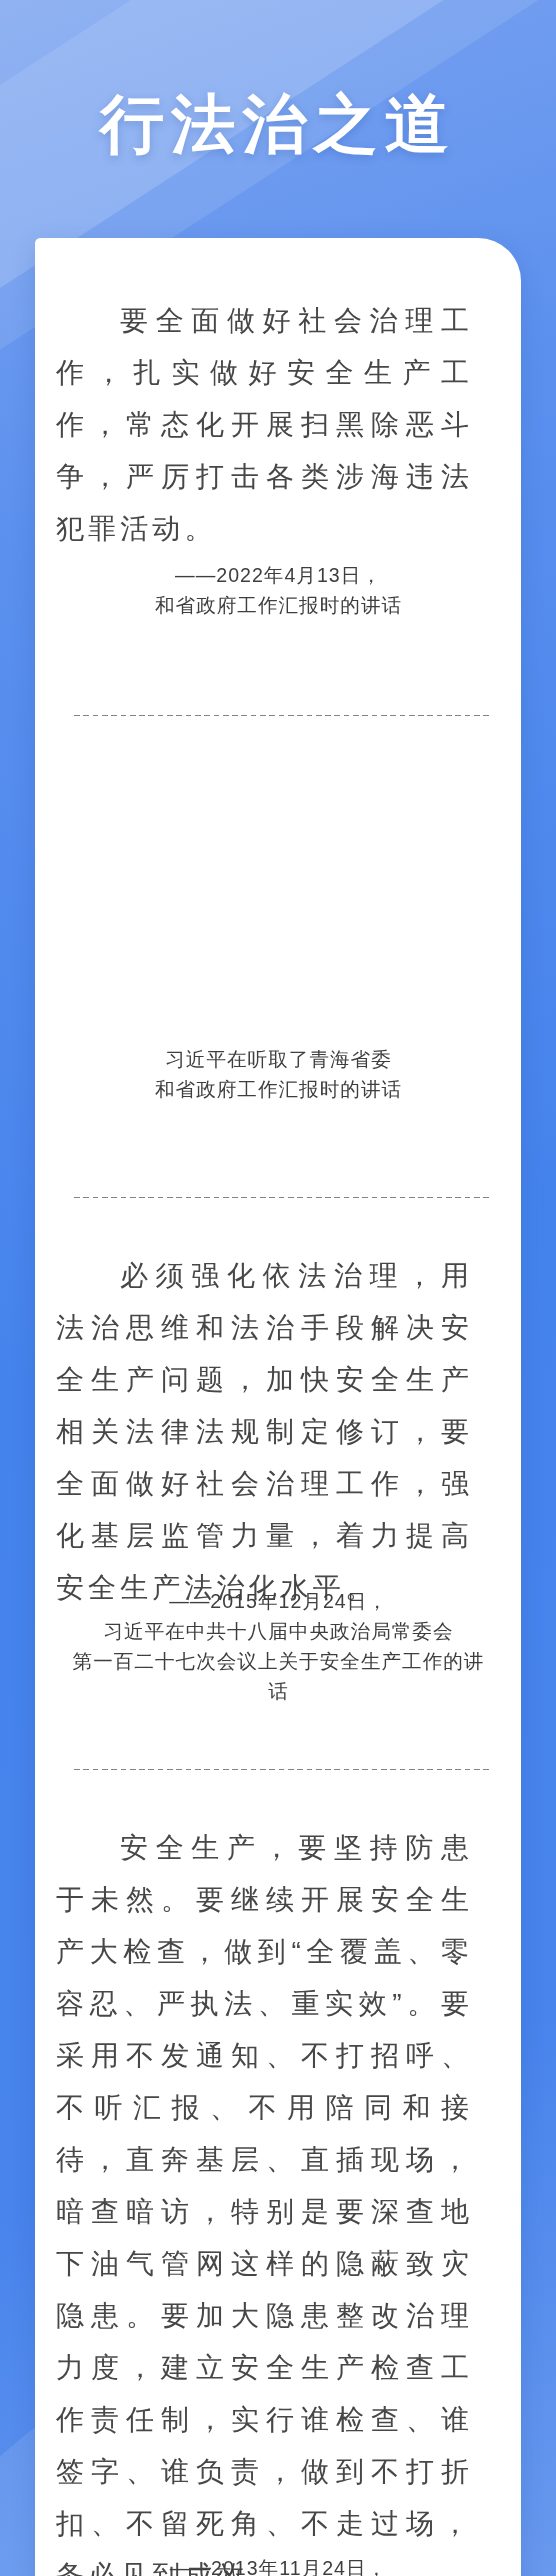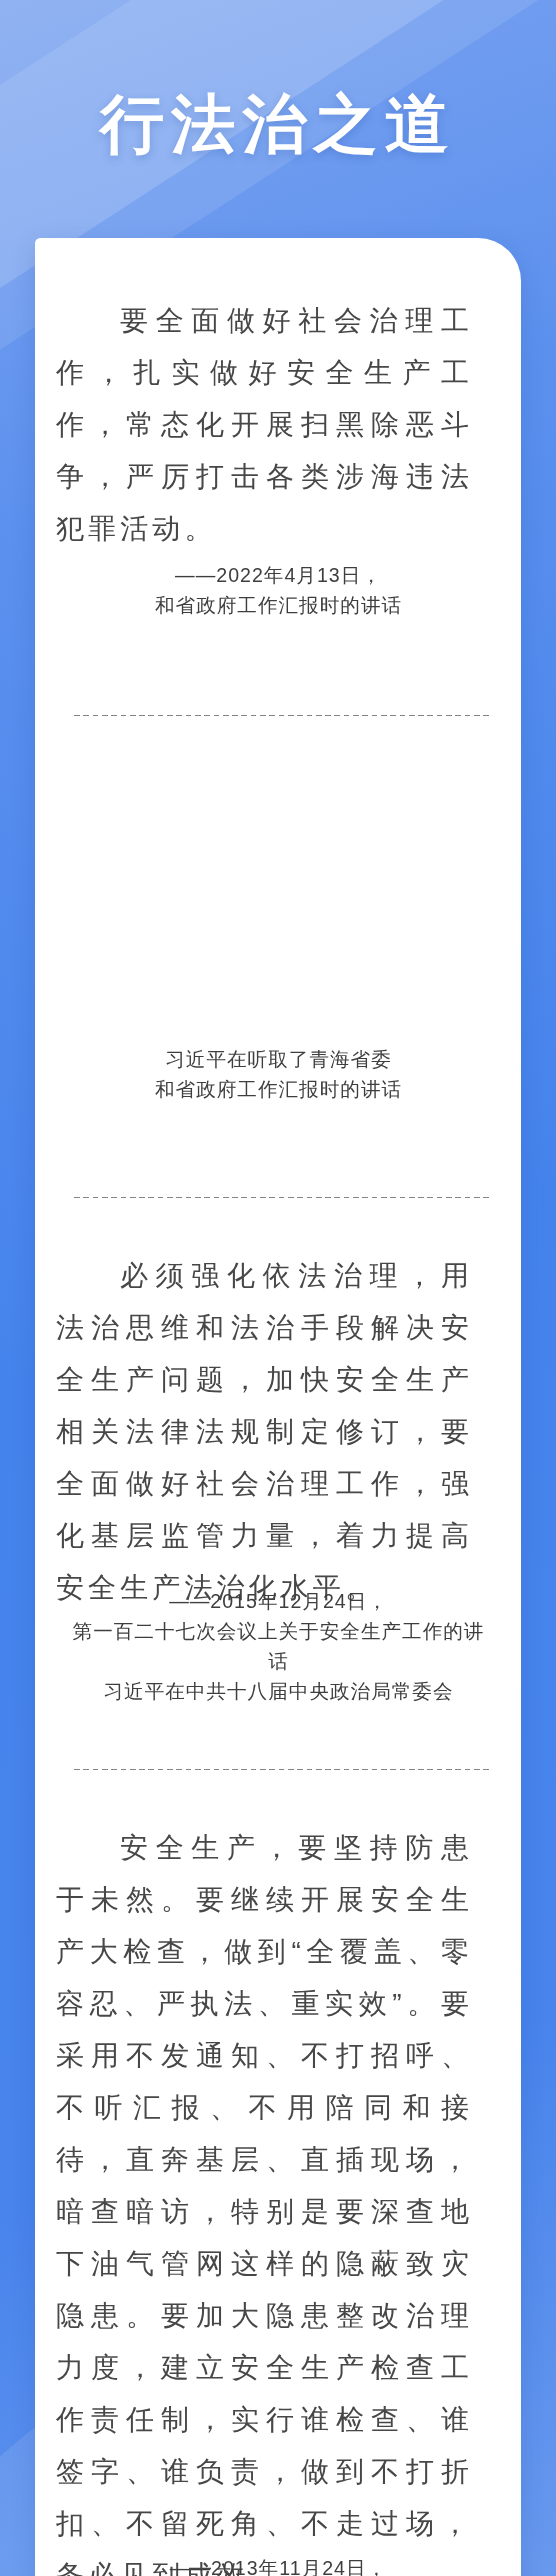--- a/index.html
+++ b/index.html
@@ -112,22 +112,22 @@
 
     <div class="attr a2">
       <div>习近平在听取了青海省委</div>
       <div>和省政府工作汇报时的讲话</div>
     </div>
     <div class="divider d2"></div>
 
     <p class="quote-text q3">必须强化依法治理，用法治思维和法治手段解决安全生产问题，加快安全生产相关法律法规制定修订，要全面做好社会治理工作，强化基层监管力量，着力提高安全生产法治化水平。</p>
     <div class="attr a3">
       <div>——2015年12月24日，</div>
+      <div>习近平在中共十八届中央政治局常委会</div>
       <div>第一百二十七次会议上关于安全生产工作的讲话</div>
-      <div>习近平在中共十八届中央政治局常委会</div>
     </div>
     <div class="divider d3"></div>
 
     <p class="quote-text q4">安全生产，要坚持防患于未然。要继续开展安全生产大检查，做到“全覆盖、零容忍、严执法、重实效”。要采用不发通知、不打招呼、不听汇报、不用陪同和接待，直奔基层、直插现场，暗查暗访，特别是要深查地下油气管网这样的隐蔽致灾隐患。要加大隐患整改治理力度，建立安全生产检查工作责任制，实行谁检查、谁签字、谁负责，做到不打折扣、不留死角、不走过场，务必见到成效。</p>
     <div class="attr a4">
       <div>——2013年11月24日，</div>
 
     </div>
 
   </div>

